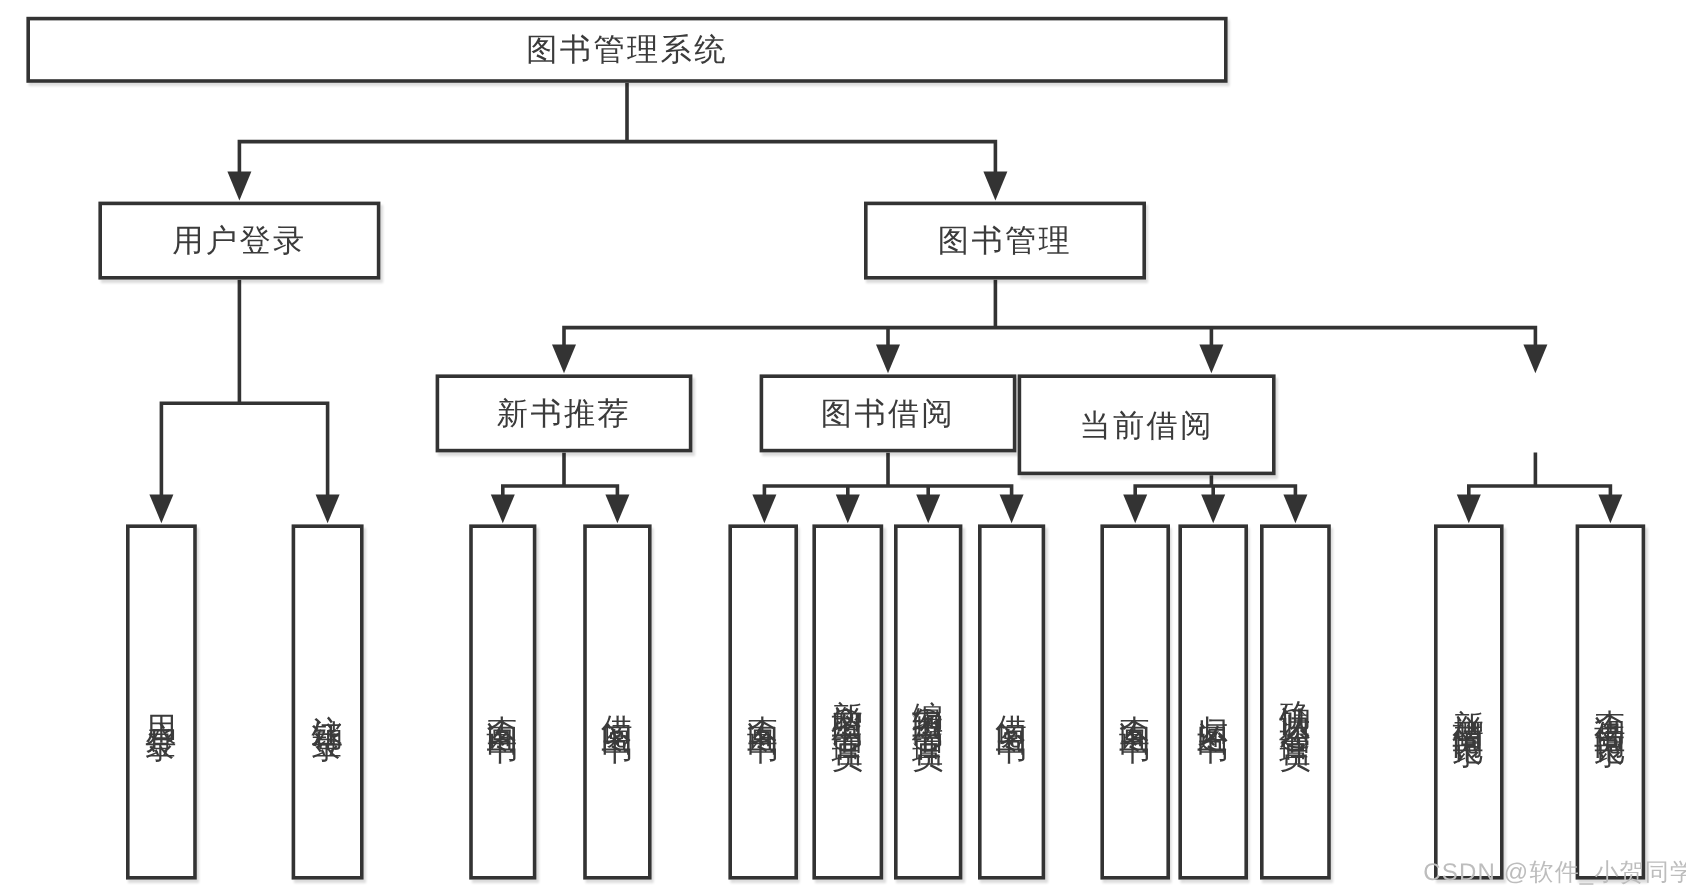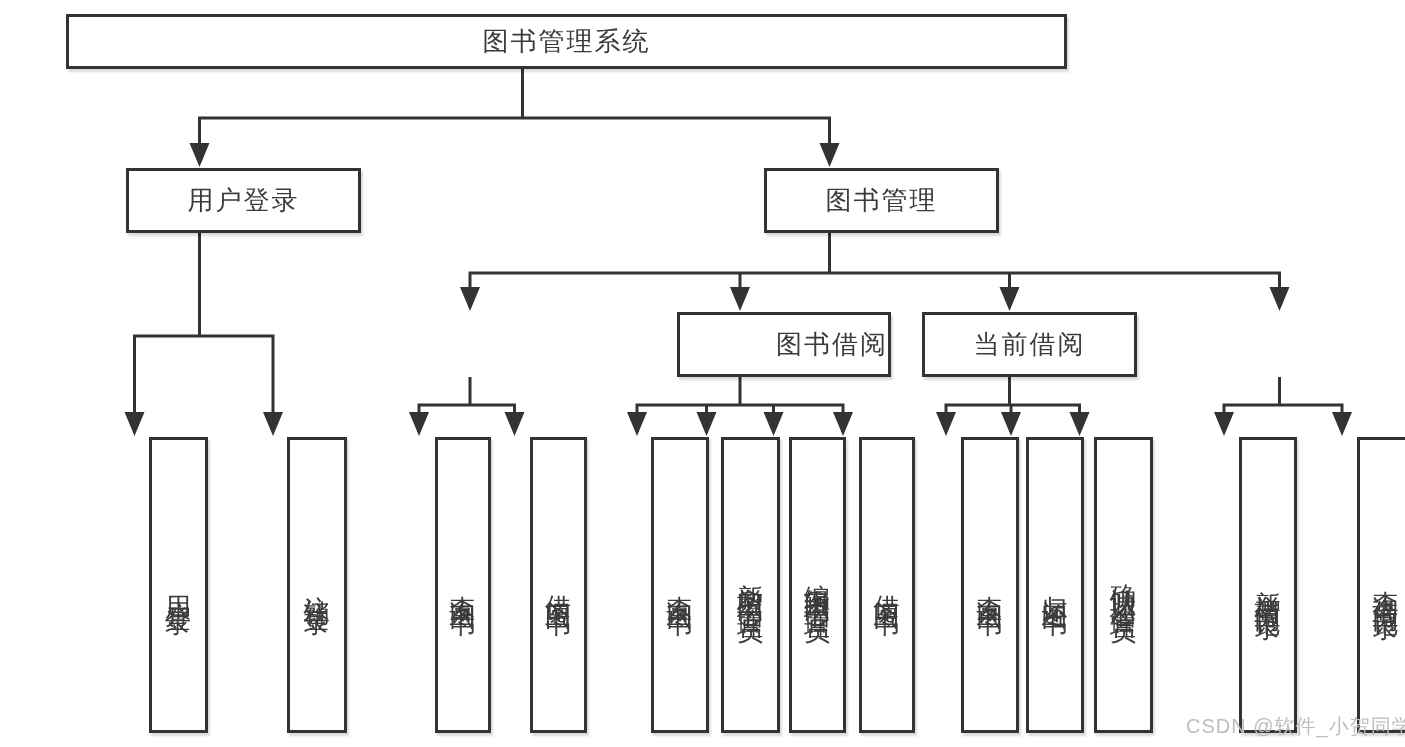--- a/index.html
+++ b/index.html
@@ -38,21 +38,20 @@
     position: absolute;
     box-sizing: border-box;
     background: #ffffff;
     border: 3px solid var(--box-border, #333);
     color: var(--text, #3b3b3b);
     display: flex;
     align-items: center;
     justify-content: center;
     font-size: 26px;
     box-shadow: 2px 3px 2px rgba(0,0,0,0.14);
-    margin-left: 44px;
   }
   .hbox { letter-spacing: 2px; }
   .vbox {
     top: 437px;
     height: 296px;
     writing-mode: vertical-rl;
     text-orientation: mixed;
     letter-spacing: 5px;
     line-height: 1;
   }
@@ -132,24 +131,27 @@
     <span>图书管理系统</span>
   </div>
 
   <div class="hbox" style="left:82px; top:168px; width:235px; height:65px;">
     <span>用户登录</span>
   </div>
   <div class="hbox" style="left:720px; top:168px; width:235px; height:65px;">
     <span>图书管理</span>
   </div>
 
-  <div class="hbox" style="left:633px; top:312px; width:214px; height:65px;justify-content:flex-end;">
+  <div class="hbox" style="left:363px; top:312px; width:214px; height:65px;">
+    <span>新书推荐</span>
+  </div>
+  <div class="hbox" style="left:633px; top:312px; width:214px; height:65px;">
     <span>图书借阅</span>
   </div>
-  <div class="hbox" style="left:878px; top:312px; width:215px; height:65px;">
+  <div class="hbox" style="left:848px; top:312px; width:215px; height:84px;">
     <span>当前借阅</span>
   </div>
 
   <div class="vbox" style="left:105px; width:59px;">
     <span>用户登录</span>
   </div>
   <div class="vbox" style="left:243px; width:60px;">
     <span>注销登录</span>
   </div>
 

